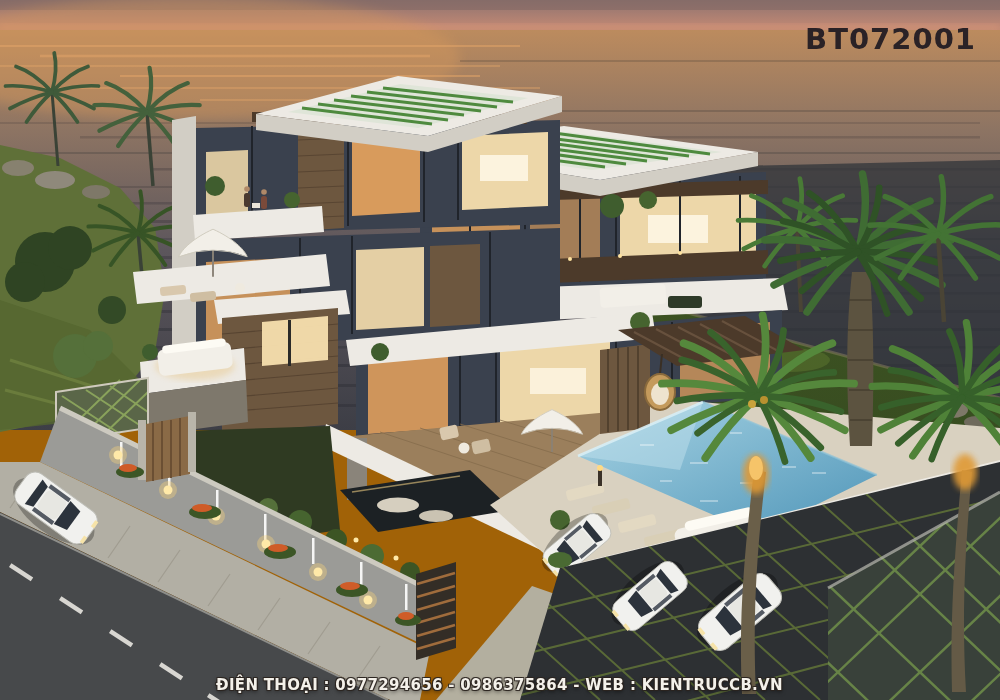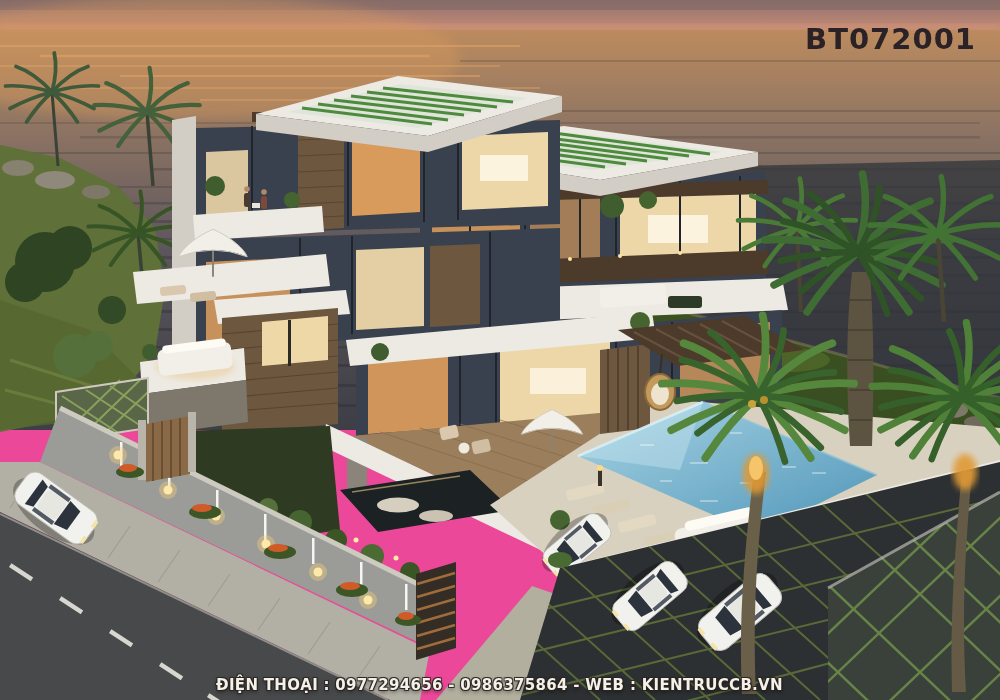--- a/index.html
+++ b/index.html
@@ -1,17 +1,17 @@
 <!DOCTYPE html>
 <html style="--sky-top: #8f7370; --sky-glow: #cf8f6d; --horizon-pink: #d9987c; --ocean-gold: #bc8b5e; --ocean-mid: #6a5f62; --ocean-deep: #43444c; --sea-dark: #303439; --headland-green: #5f7038; --grass-bright: #7d9048; --lawn-green: #465c28; --lawn-dark: #33461e; --villa-white: #edeae4; --fascia-shadow: #d2cec5; --glass-dark: #3a414e; --window-warm: #eaa55e; --window-bright: #f7dfae; --wood-slat: #6d573f; --wood-dark: #4c3a2a; --roof-stripe-green: #4e8a3e; --pool-light: #a8d4e4; --pool-deep: #4f95b8; --deck-cream: #d9d1c0; --road-asphalt: #47494b; --sidewalk-stone: #b2afa4; --wall-grey: #9b9b97; --gate-wood: #8a6a46; --flower-orange: #cf5c28; --light-warm-glow: #ffd878; --palm-green: #55883c; --palm-silhouette: #39512f; --palm-trunk-glow: #e8a13c; --grass-grid-line: #7e9a3b; --pond-dark: #1c2124; --car-white: #f1f1ee; --code-text: #2a2226; --overlay-text: #f4f1ea;"><head>
 <meta charset="utf-8">
 <style>
   html,body{margin:0;padding:0;background:#222;}
   #canvas{position:relative;width:1000px;height:700px;overflow:hidden;
-          font-family:"DejaVu Sans","Liberation Sans",sans-serif;background:#ec4899;}
+          font-family:"DejaVu Sans","Liberation Sans",sans-serif;background:#a16207;}
   #scene{position:absolute;left:0;top:0;}
   
   .f-villa{fill:var(--villa-white,#edeae4)} .f-villa-dim{fill:var(--fascia-shadow,#d2cec5)}
   .f-glass{fill:var(--glass-dark,#3a414e)} .f-warm{fill:var(--window-warm,#eaa55e)}
   .f-bright{fill:var(--window-bright,#f7dfae)} .f-wood{fill:var(--wood-slat,#6d573f)}
   .f-wooddk{fill:var(--wood-dark,#4c3a2a)} .f-deck{fill:var(--deck-cream,#d9d1c0)}
   .f-road{fill:var(--road-asphalt,#47494b)} .f-side{fill:var(--sidewalk-stone,#b2afa4)}
   .f-wall{fill:var(--wall-grey,#9b9b97)}
   .f-head{fill:var(--headland-green,#5f7038)} .f-pond{fill:var(--pond-dark,#1c2124)}
   .f-car{fill:var(--car-white,#f1f1ee)} .f-flower{fill:var(--flower-orange,#cf5c28)}

